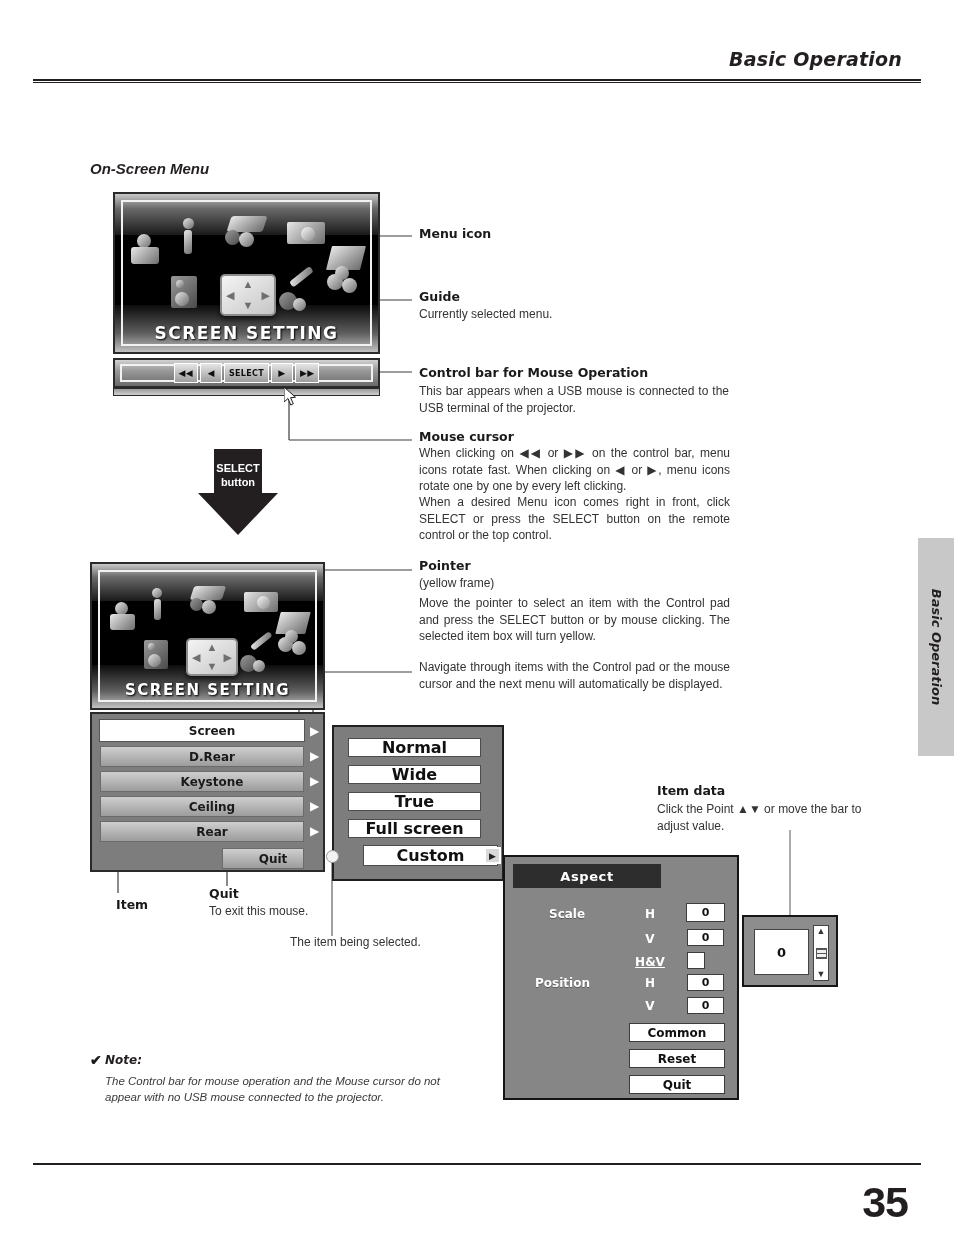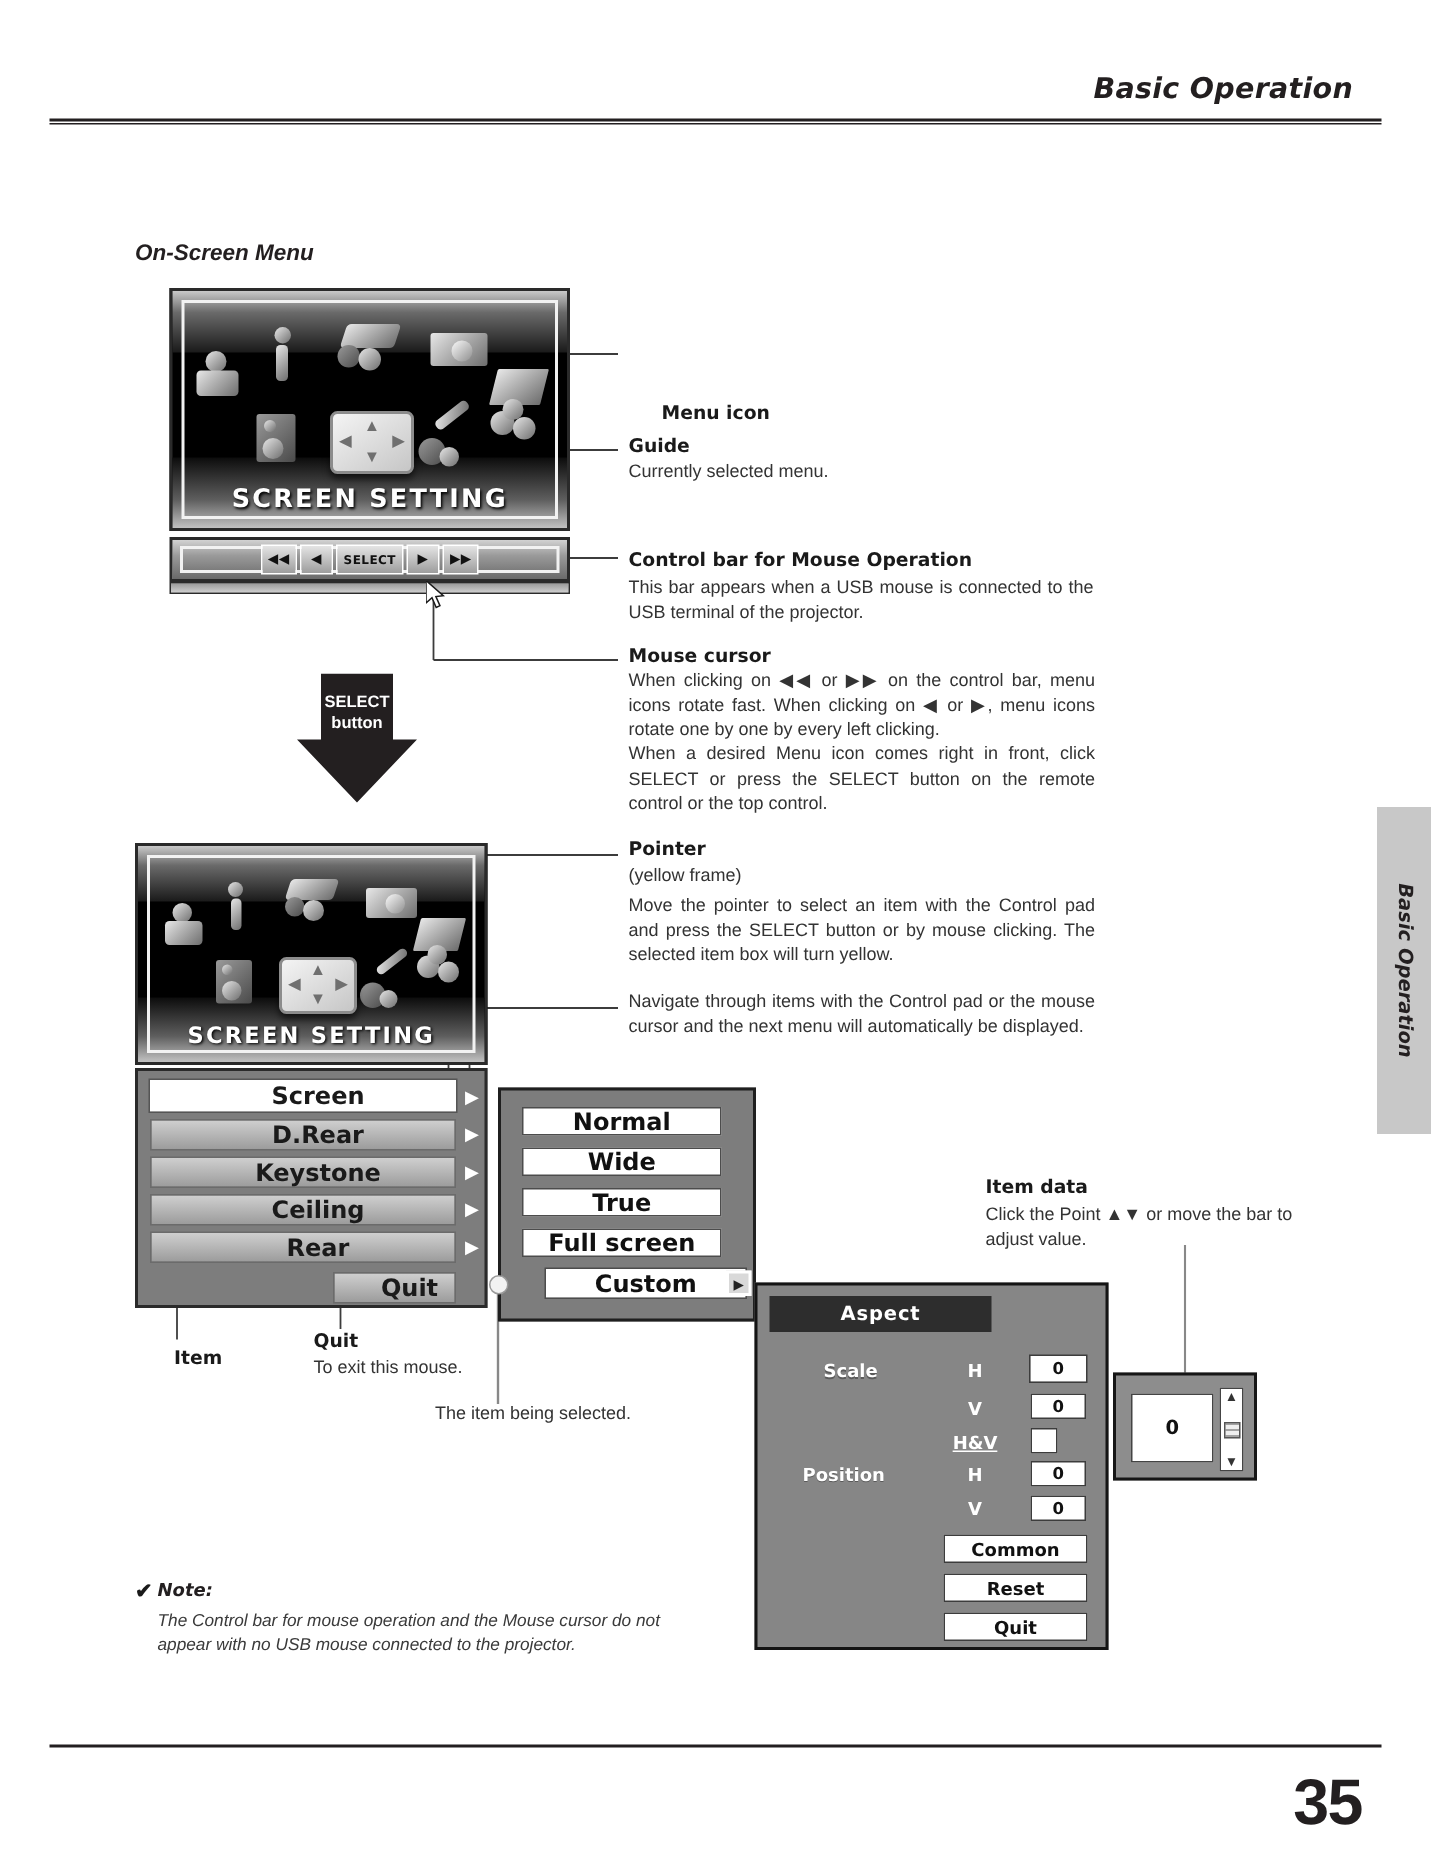--- a/index.html
+++ b/index.html
@@ -143,21 +143,21 @@
   .list-panel {
     position:absolute;
     background:#7d7d7d;
     border:2px solid #2a2a2a;
   }
   .list-item {
     position:absolute; height:21px;
     background:linear-gradient(to bottom,#cfcfcf,#9c9c9c);
     border:1px solid #6b6b6b;
     display:flex; align-items:center; justify-content:center;
-    font-size:16px; font-weight:bold; color:#1a1a1a;
+    font-size:12px; font-weight:bold; color:#1a1a1a;
     font-family:"DejaVu Sans", sans-serif;
     padding-left:20px;
   }
   .list-item.selected {
     background:#ffffff;
     border:3px solid #ffffff;
     outline:1px solid #555;
   }
   .arrow-col-item {
     position:absolute; color:#ffffff; font-size:12px; line-height:1;
@@ -383,21 +383,21 @@
   <div class="cb-btn arrow">▶</div>
   <div class="cb-btn arrow">▶▶</div>
   <div class="control-bar-frame"></div>
 </div>
 <div class="osd-shadow" style="left:113px; top:388px; width:267px; height:8px; background:linear-gradient(to bottom,#9a9a9a,#cfcfcf);border:1px solid #2a2a2a;"></div>
 
 <svg class="cursor-arrow" style="left:284px; top:387px;" viewBox="0 0 14 20">
   <polygon points="0,0 0,15 4,11.5 6.8,18 9.3,16.8 6.6,10.7 11.5,10.2" fill="#ffffff" stroke="#1a1a1a" stroke-width="1"></polygon>
 </svg>
 
-<div class="ann-h" style="left:441px; top:226px;margin-top:41px;">Menu icon</div>
+<div class="ann-h" style="left:419px; top:226px;">Menu icon</div>
 
 <div class="ann-h" style="left:419px; top:289px;">Guide</div>
 <div class="ann-p" style="left:419px; top:306px; width:300px;">Currently selected menu.</div>
 
 <div class="ann-h" style="left:419px; top:365px;">Control bar for Mouse Operation</div>
 <div class="ann-p" style="left:419px; top:383px; width:310px;">This bar appears when a USB mouse is connected to the USB terminal of the projector.</div>
 
 <div class="ann-h" style="left:419px; top:429px;">Mouse cursor</div>
 <div class="ann-p" style="left:419px; top:445px; width:311px;">When clicking on ◀◀ or ▶▶ on the control bar, menu icons rotate fast.  When clicking on ◀ or ▶, menu icons rotate one by one by every left clicking.</div>
 <div class="ann-p" style="left:419px; top:494px; width:311px;">When a desired Menu icon comes right in front, click SELECT or press the SELECT button on the remote control or the top control.</div>

